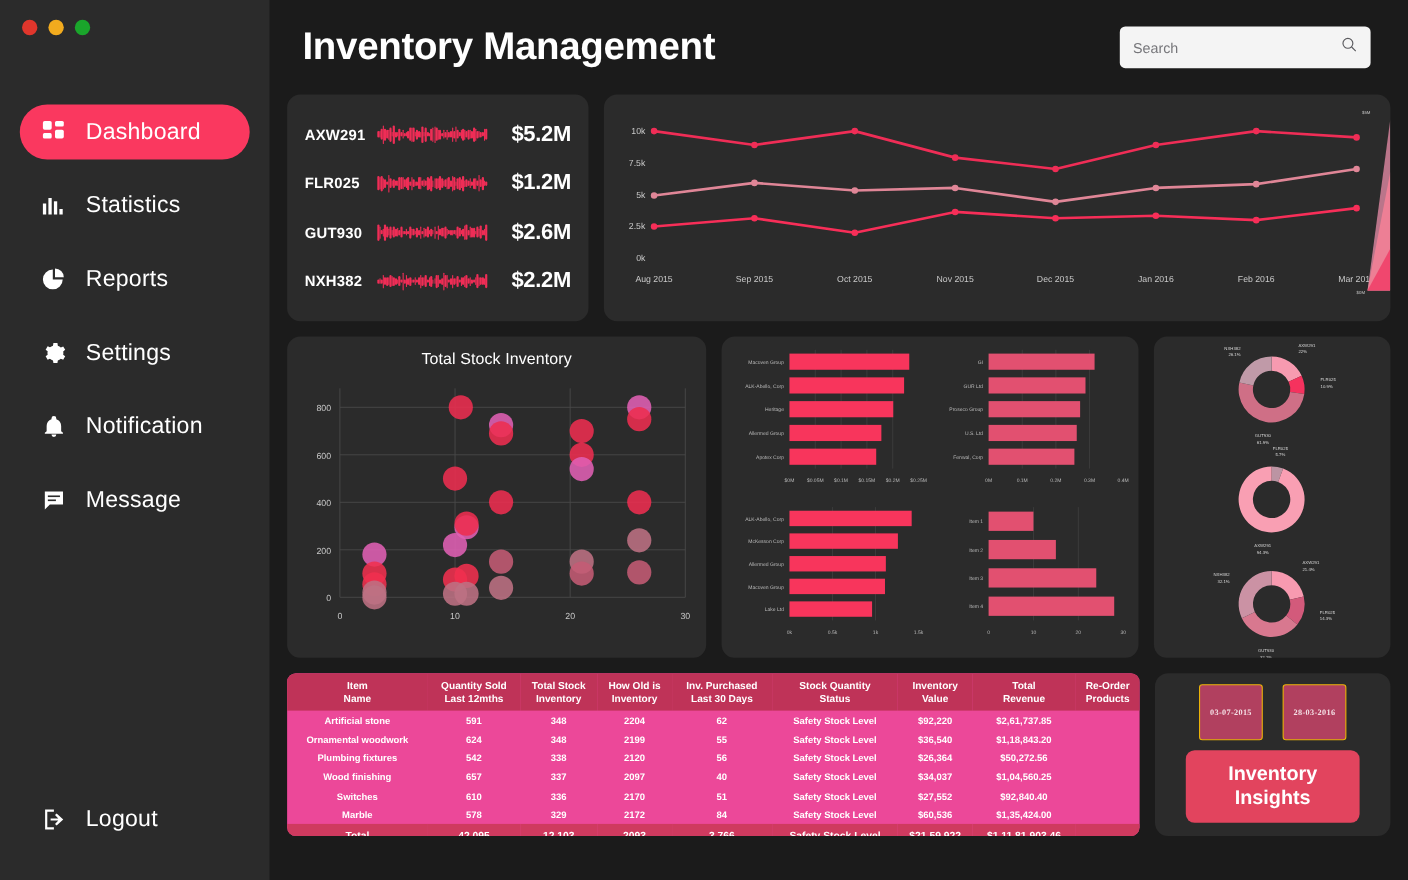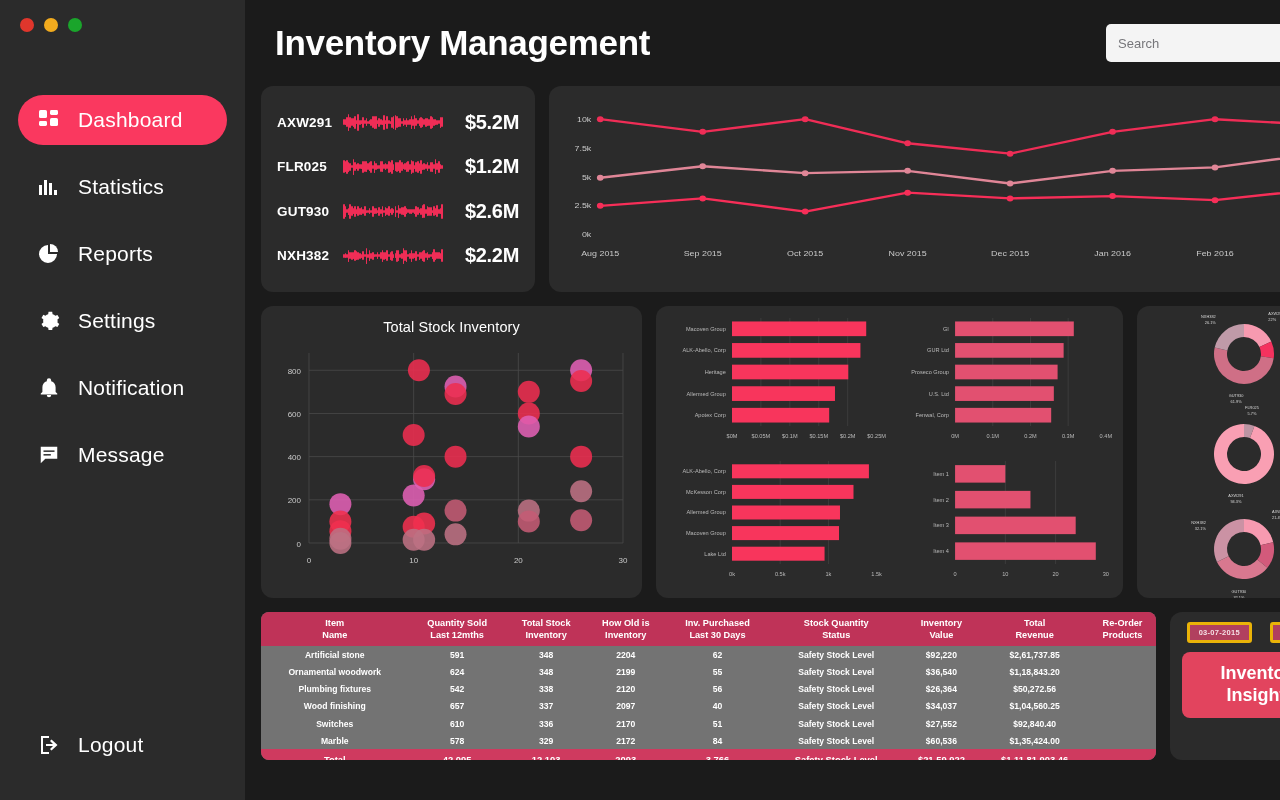--- a/index.html
+++ b/index.html
@@ -71,36 +71,37 @@
   .card-line { flex: 1; height: 206px; position: relative; overflow: hidden; }
   .card-line svg { display: block; }
 
   .row2 { display: flex; gap: 14px; padding: 14px 2px 0 2px; }
   .card-scatter { width: 381px; height: 292px; position: relative; }
   .scatter-title { text-align: center; font-size: 14.5px; font-weight: 400; padding-top: 13px; letter-spacing: .1px; }
   .card-bars { flex: 1; height: 292px; position: relative; }
   .card-donuts { width: 215px; height: 292px; position: relative; }
 
   .row3 { display: flex; gap: 14px; padding: 14px 2px 0 2px; }
-  .card-table { width: 895px; height: 148px; border-radius: 8px; overflow: hidden; background: #737373; }
+  .card-table { width: 775px; height: 148px; border-radius: 8px; overflow: hidden; background: #ec4899; }
   table { width: 100%; border-collapse: collapse; }
   thead th {
     background: #bf3358; font-size: 9.2px; font-weight: 700;
     padding: 5px 2px; line-height: 1.32; text-align: center; color: #fff;
   }
   tbody td { font-size: 8.6px; font-weight: 700; text-align: center; padding: 3.6px 2px; color: #fff; }
   tbody tr.total td { background: #cf3a5f; font-size: 9.4px; padding: 5px 2px; }
   td.item-name { font-size: 8.6px; margin-left: 10px; }
 
   .card-insights { flex: 1; height: 148px; padding: 10px 12px; display: flex; flex-direction: column; align-items: center; }
   .date-badges { display: flex; gap: 18px; }
   .date-badge {
     background: #b1405f; color: #f4dfe5; font-size: 7.5px; font-weight: 700;
-    padding: 3px 9px; border-radius: 3px; letter-spacing: .3px;
-    border: 3px solid #eab308;
+    padding: 20px 9px; border-radius: 3px; letter-spacing: .3px;
+    border: 1px solid #eab308;
+    font-family: Liberation Serif, serif;
   }
   .insights-btn {
     margin-top: 9px; width: 158px; height: 66px; background: #e2445e;
     border-radius: 8px; display: flex; align-items: center; justify-content: center;
     text-align: center; font-size: 18px; font-weight: 700; line-height: 1.22; color: #fff;
   }
 
   .axis-txt { font-size: 8px; fill: #c9c9c9; font-family: "Liberation Sans", sans-serif; }
   .axis-txt-sm { font-size: 4.6px; fill: #b9b9b9; font-family: "Liberation Sans", sans-serif; }
   .axis-txt-xs { font-size: 4px; fill: #c4c4c4; font-family: "Liberation Sans", sans-serif; }

